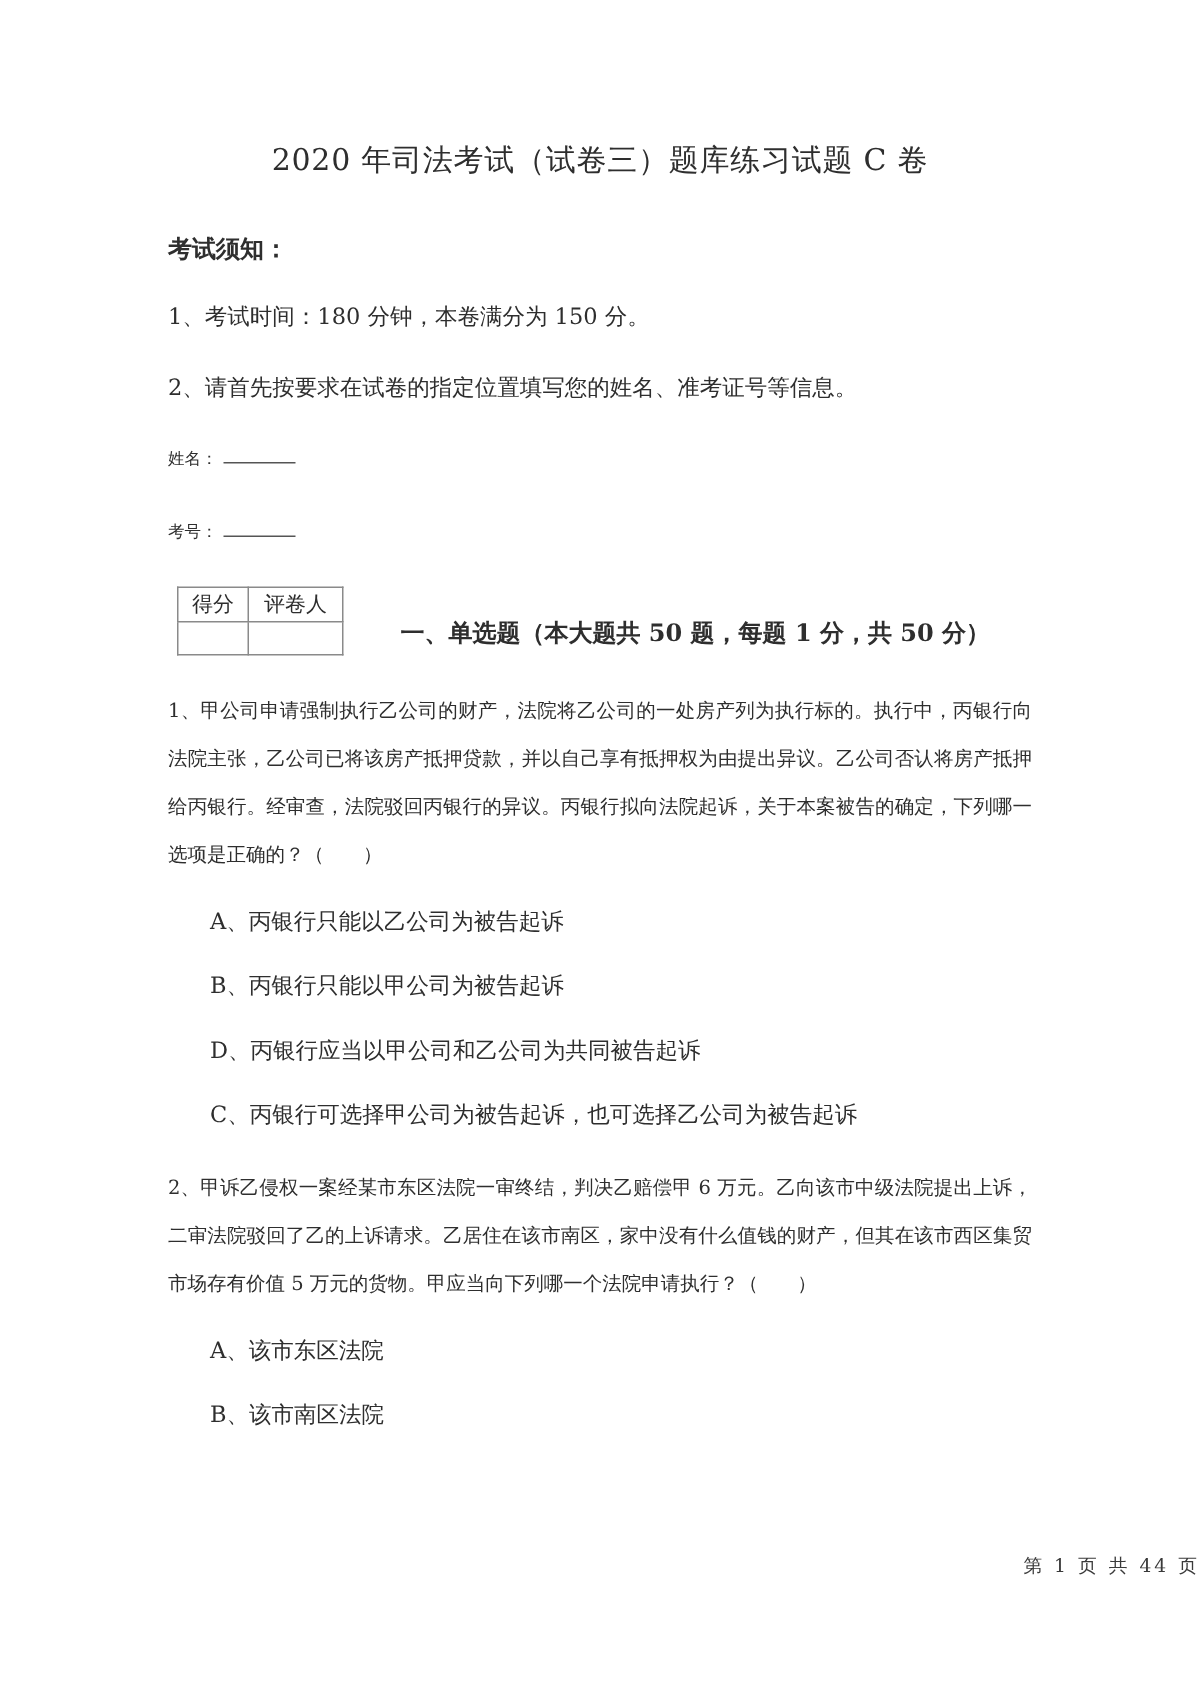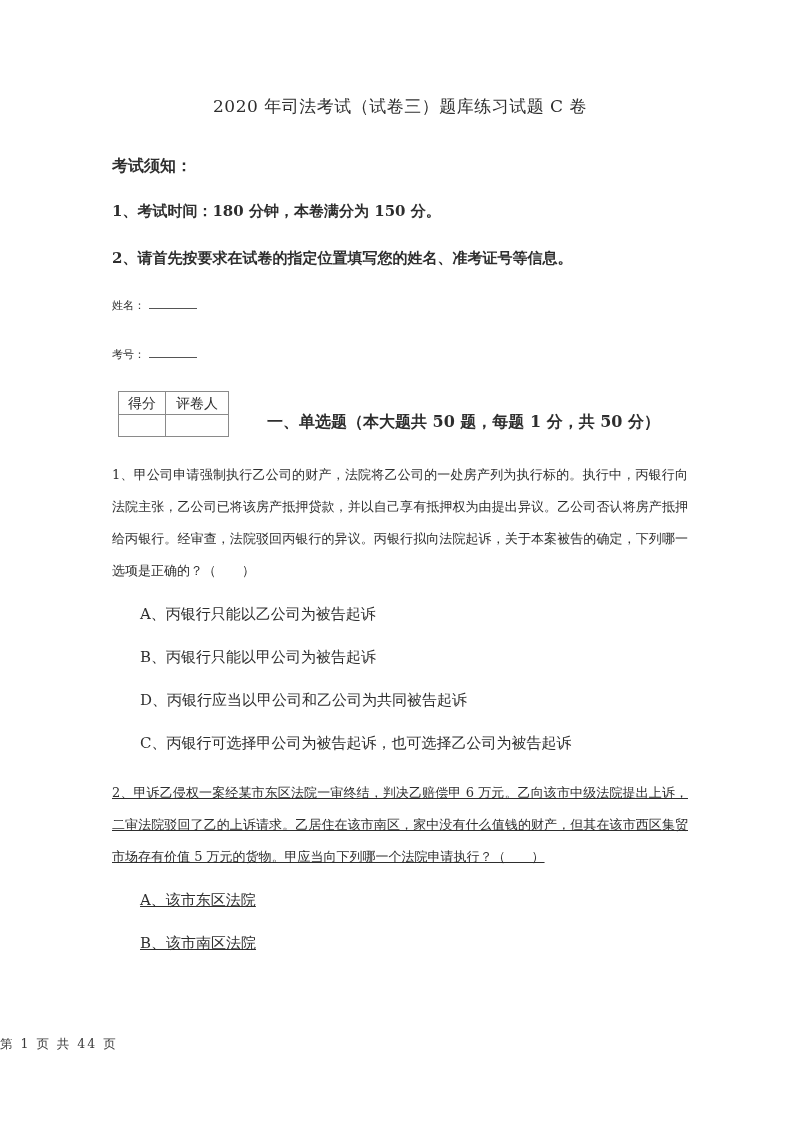--- a/index.html
+++ b/index.html
@@ -15,36 +15,35 @@
     font-family: "DejaVu Serif", "Liberation Serif", serif;
     overflow: hidden;
   }
   .page {
     box-sizing: border-box;
     padding: 94px 112px 0 112px;
   }
   .doc-title {
     margin: 0 0 37px 0;
     text-align: center;
-    font-size: 17px;
+    font-size: 20px;
     font-weight: normal;
     line-height: 24px;
     letter-spacing: 0.5px;
   }
   .notice-heading {
     margin: 0 0 22px 0;
     font-size: 16px;
     font-weight: bold;
     line-height: 22px;
   }
   .notice {
     margin: 0 0 23px 0;
     font-size: 15px;
     line-height: 24px;
-    font-weight: bold;
   }
   .field-row {
     margin: 0 0 24px 0;
     font-size: 11px;
     line-height: 24px;
   }
   .blank {
     display: inline-block;
     width: 48px;
     height: 15px;
@@ -74,40 +73,40 @@
   .score-table .empty-row td { height: 21px; }
   .section-title {
     flex: 1;
     text-align: center;
     font-size: 16px;
     font-weight: bold;
     padding: 0 0 4px 10px;
     line-height: 22px;
   }
   .question-block { margin-top: 22px; }
-  .question-block.second { margin-top: 18px; text-decoration: underline; }
+  .question-block.second { margin-top: 18px; }
   .qtext {
     margin: 0;
     font-size: 13px;
     line-height: 32px;
     text-align: justify;
   }
   .option {
     margin: 11px 0 0 0;
     padding-left: 28px;
     font-size: 15px;
     line-height: 32px;
   }
   .options { margin-top: 9px; }
   .footer {
     position: absolute;
     left: 0;
     right: 0;
     top: 1036px;
-    text-align: left;
+    text-align: right;
     font-size: 12.5px;
     color: #3a3a3a;
     letter-spacing: 2px;
   }
 </style>
 </head>
 <body>
 
 <div class="page">
 

